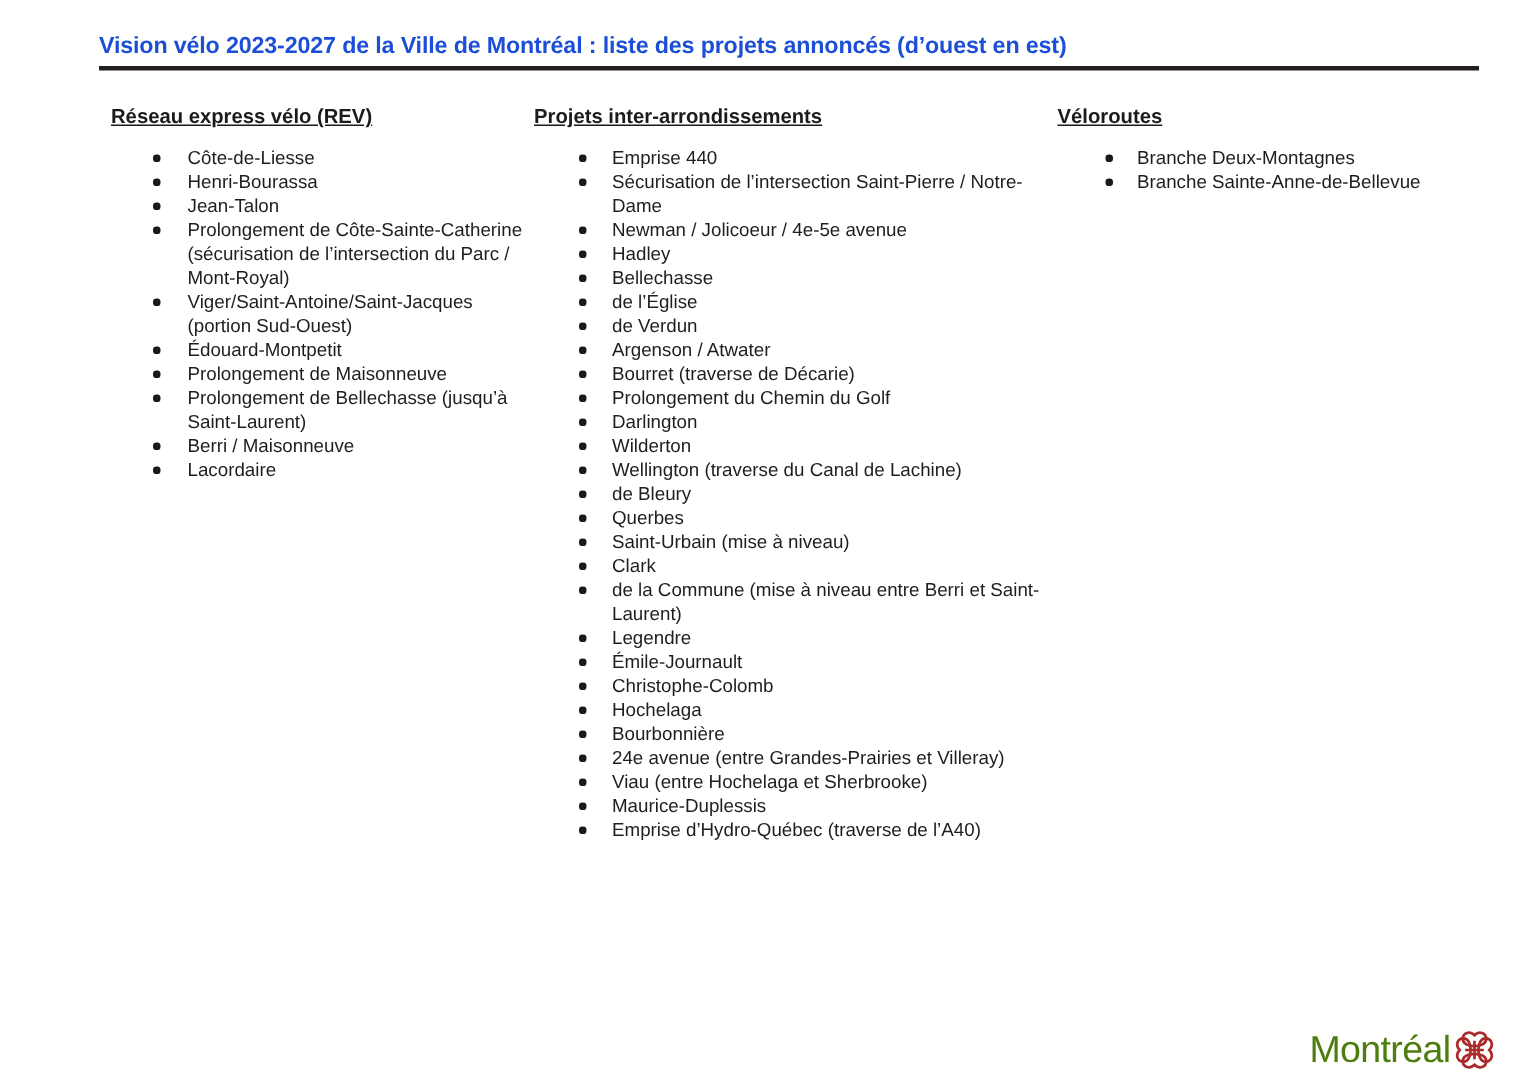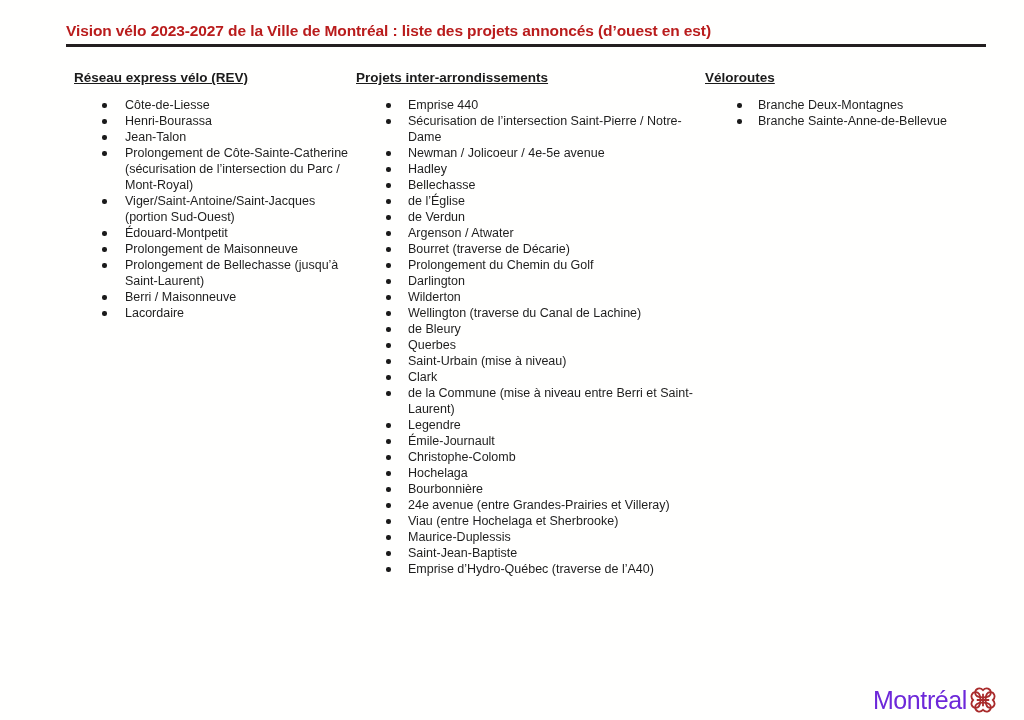--- a/index.html
+++ b/index.html
@@ -22,21 +22,21 @@
   .doc-header {
     position: absolute;
     left: 66px;
     top: 22px;
     width: 920px;
   }
   .doc-title {
     font-size: 15.5px;
     font-weight: bold;
     letter-spacing: -0.1px;
-    color: #b91c1c;
+    color: #1d4ed8;
     line-height: 18px;
     white-space: nowrap;
   }
   .title-rule {
     margin-top: 4px;
     width: 920px;
     height: 3px;
     background: #231f20;
   }
 
@@ -100,21 +100,21 @@
     right: 28px;
     bottom: 6px;
     display: flex;
     align-items: center;
     gap: 3px;
   }
   .logo-word {
     font-size: 25px;
     font-weight: normal;
     letter-spacing: -0.4px;
-    color: #6d28d9;
+    color: #4d7c0f;
     line-height: 28px;
   }
   .logo-mark {
     width: 26px;
     height: 26px;
     display: block;
   }
 </style>
 </head>
 <body>
@@ -164,21 +164,20 @@
       <li>Clark</li>
       <li>de la Commune (mise à niveau entre Berri et Saint-Laurent)</li>
       <li>Legendre</li>
       <li>Émile-Journault</li>
       <li>Christophe-Colomb</li>
       <li>Hochelaga</li>
       <li>Bourbonnière</li>
       <li>24e avenue (entre Grandes-Prairies et Villeray)</li>
       <li>Viau (entre Hochelaga et Sherbrooke)</li>
       <li>Maurice-Duplessis</li>
-      <li>Saint-Jean-Baptiste</li>
       <li>Emprise d’Hydro-Québec (traverse de l’A40)</li>
     </ul>
   </div>
 
   <div class="col col-velo">
     <h2 class="col-heading">Véloroutes</h2>
     <ul class="proj-list">
       <li>Branche Deux-Montagnes</li>
       <li>Branche Sainte-Anne-de-Bellevue</li>
     </ul>

